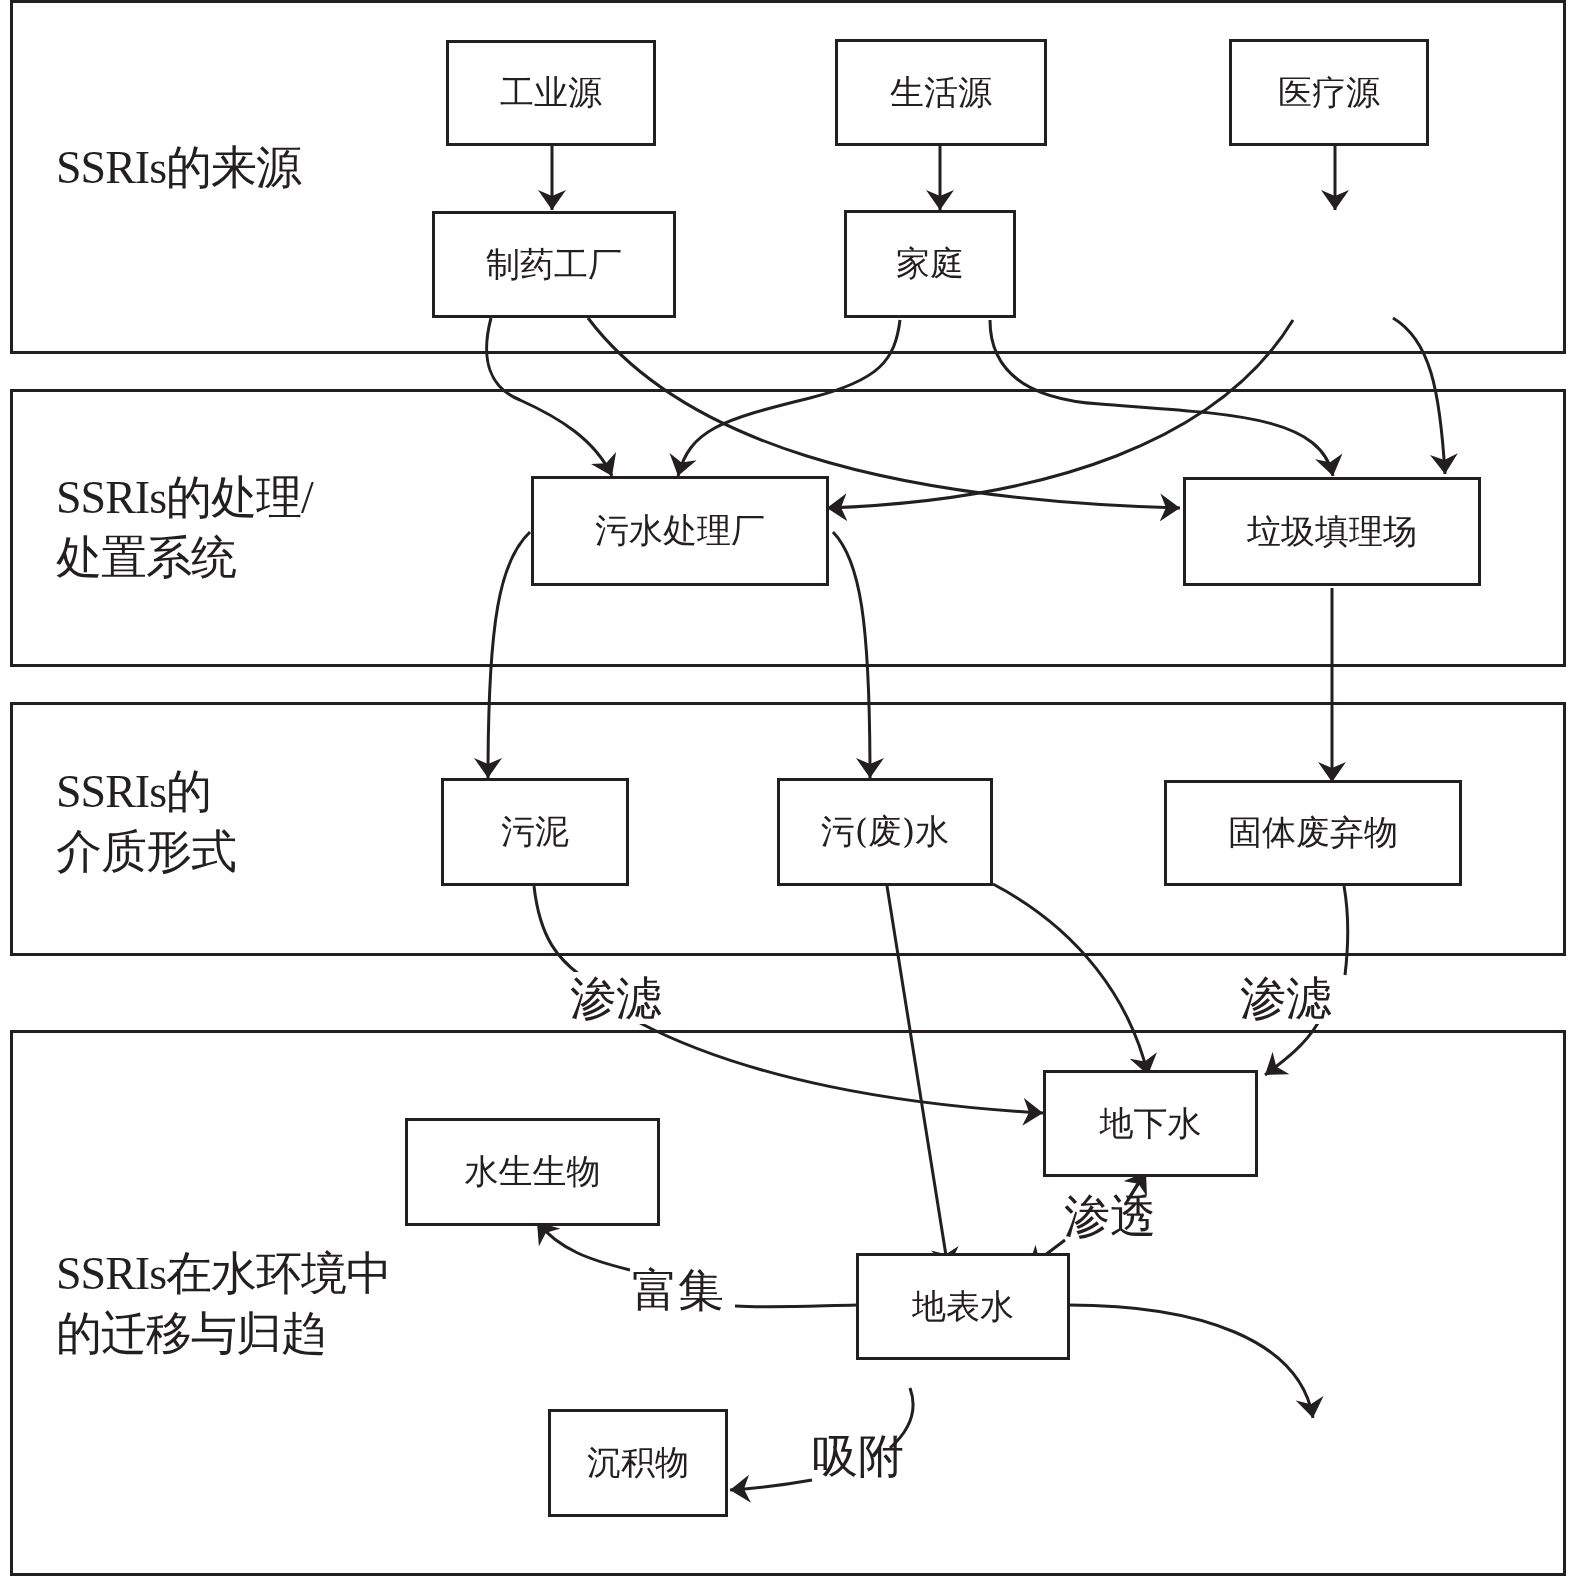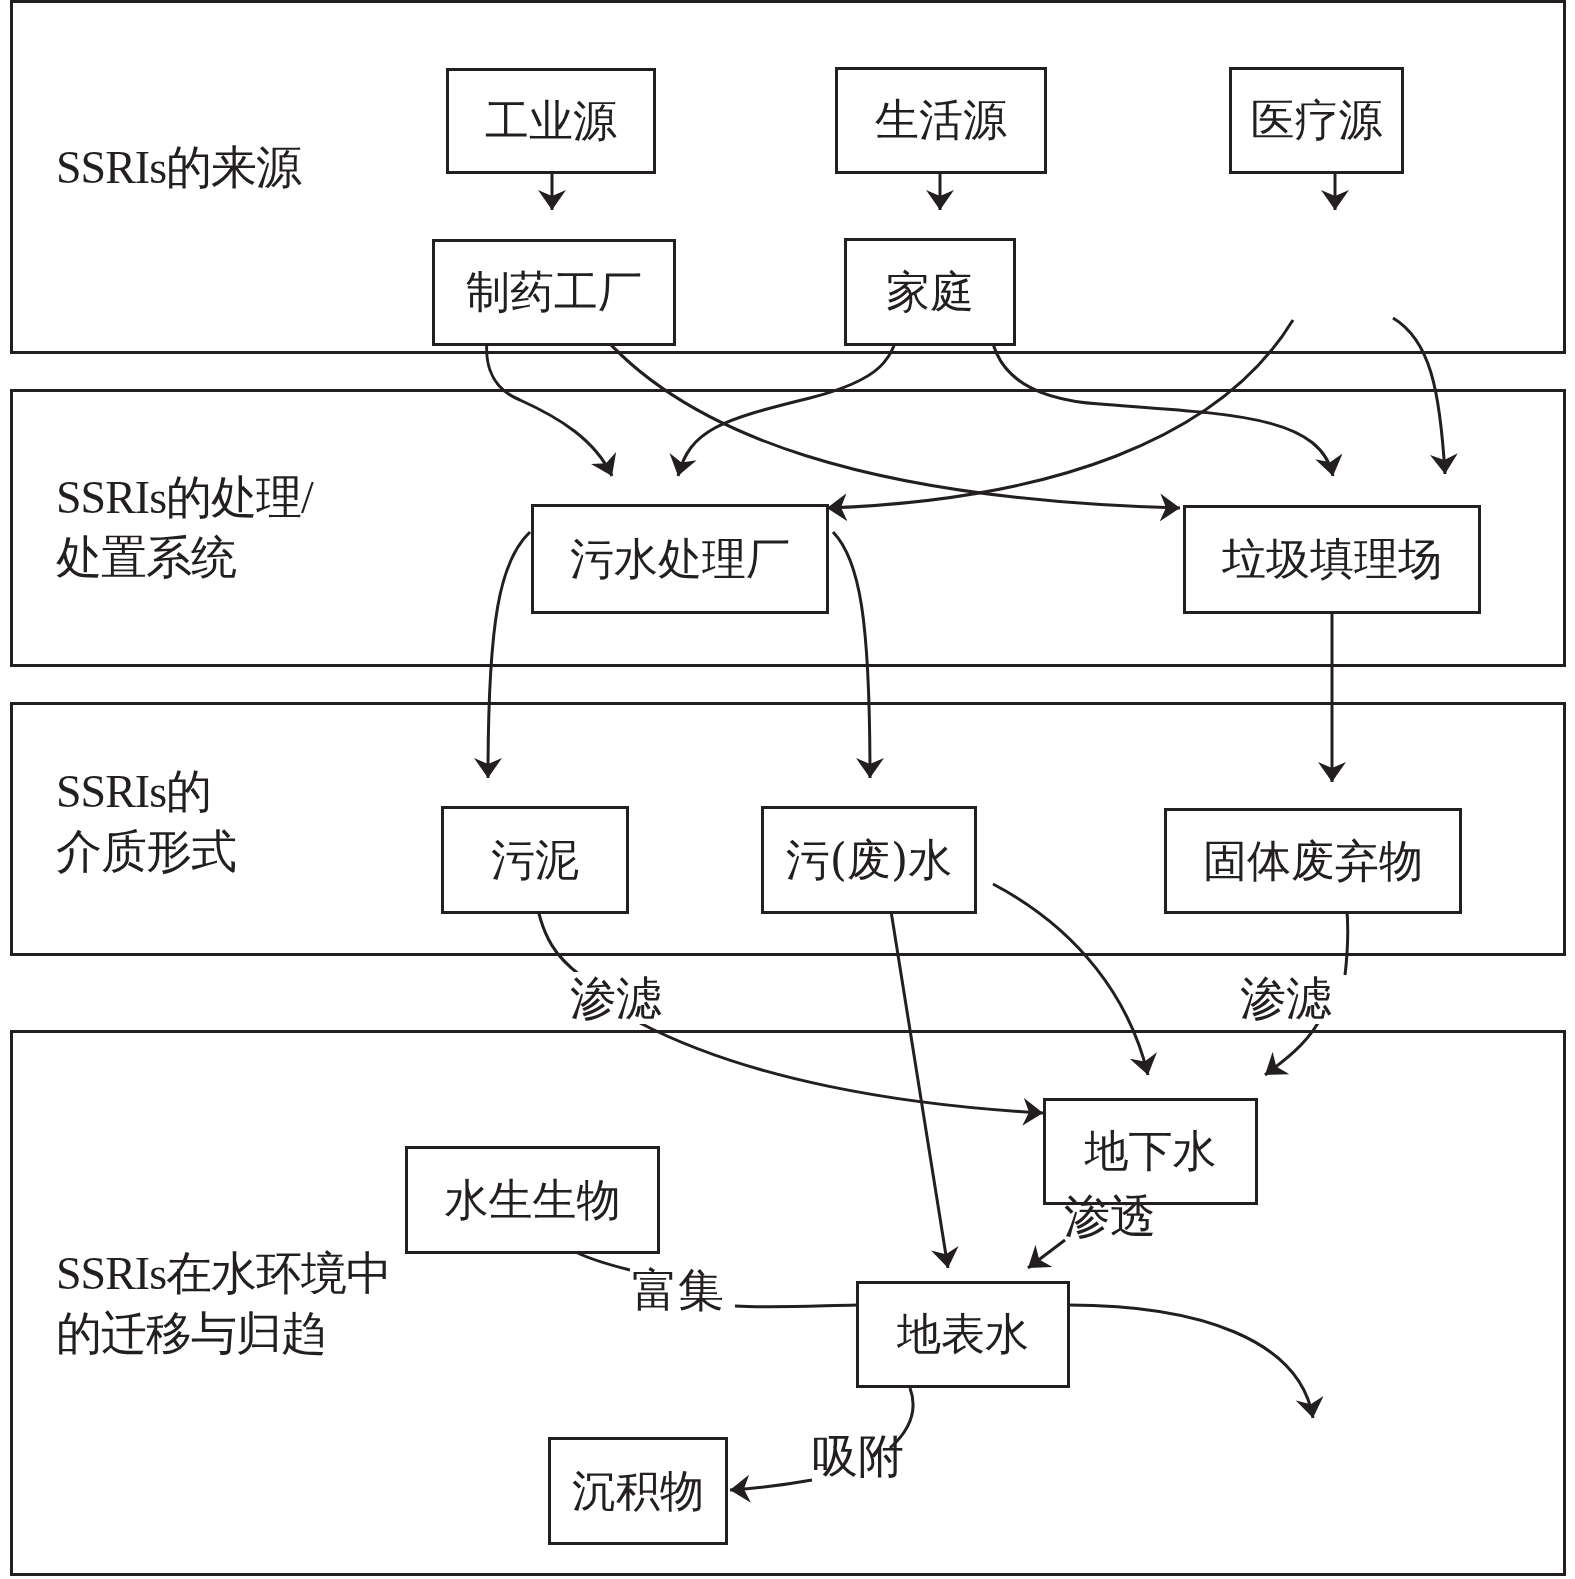--- a/index.html
+++ b/index.html
@@ -3,22 +3,22 @@
 <meta charset="utf-8">
 <style>
   html, body { margin: 0; padding: 0; background: #ffffff; }
   body { width: 1575px; height: 1579px; position: relative; overflow: hidden;
          font-family: "DejaVu Serif", "Liberation Serif", serif; color: #231f20; }
   #diagram { position: absolute; left: 0; top: 0; width: 1575px; height: 1579px; }
   .layer { position: absolute; border: 3px solid #231f20; box-sizing: border-box; background: transparent; }
   .layer-label { position: absolute; font-size: 46px; line-height: 60px; white-space: pre-line;
                  font-family: "Liberation Serif", "DejaVu Serif", serif; letter-spacing: -1px; }
   .node { position: absolute; border: 3px solid #231f20; box-sizing: border-box; background: #ffffff;
-          display: flex; align-items: center; justify-content: center; font-size: 44px; z-index: 3;
-          font-family: "DejaVu Serif", "Liberation Serif", serif; white-space: nowrap; margin-top: 28px; }
+          display: flex; align-items: center; justify-content: center; font-size: 34px; z-index: 3;
+          font-family: "DejaVu Serif", "Liberation Serif", serif; white-space: nowrap; }
   .edge-label { position: absolute; font-size: 46px; background: #ffffff; z-index: 4; line-height: 52px;
                 font-family: "DejaVu Serif", "Liberation Serif", serif; padding: 0 2px; }
   svg.edges { position: absolute; left: 0; top: 0; z-index: 2; pointer-events: none; }
 </style>
 </head>
 <body>
 
 <div id="diagram">
 
   <div class="layer" style="left:10px; top:0px; width:1556px; height:354px;"></div>
@@ -78,29 +78,29 @@
       <path d="M857,1305 C810,1306 770,1308 735,1306 M630,1270 C590,1260 560,1250 537,1222" marker-end="url(#arrow)"></path>
 
       <path d="M910,1388 C918,1410 910,1430 890,1448 M812,1480 C790,1484 760,1488 730,1490" marker-end="url(#arrow)"></path>
 
       <path d="M1068,1305 C1200,1305 1300,1340 1313,1418" marker-end="url(#arrow)"></path>
     </g>
   </svg>
 
   <div class="node" style="left:446px; top:40px; width:210px; height:106px;">工业源</div>
   <div class="node" style="left:835px; top:39px; width:212px; height:107px;">生活源</div>
-  <div class="node" style="left:1229px; top:39px; width:175px; height:107px;">医疗源</div>
+  <div class="node" style="left:1229px; top:39px; width:200px; height:107px;">医疗源</div>
   <div class="node" style="left:432px; top:211px; width:244px; height:107px;">制药工厂</div>
   <div class="node" style="left:844px; top:210px; width:172px; height:108px;">家庭</div>
 
   <div class="node" style="left:531px; top:476px; width:298px; height:110px;">污水处理厂</div>
   <div class="node" style="left:1183px; top:477px; width:298px; height:109px;">垃圾填理场</div>
 
   <div class="node" style="left:441px; top:778px; width:188px; height:108px;">污泥</div>
-  <div class="node" style="left:761px; top:778px; width:216px; height:108px;">污(废)水</div>
+  <div class="node" style="left:777px; top:778px; width:216px; height:108px;">污(废)水</div>
   <div class="node" style="left:1164px; top:780px; width:298px; height:106px;">固体废弃物</div>
 
   <div class="node" style="left:1043px; top:1070px; width:215px; height:107px;">地下水</div>
   <div class="node" style="left:405px; top:1118px; width:255px; height:108px;">水生生物</div>
   <div class="node" style="left:856px; top:1253px; width:214px; height:107px;">地表水</div>
   <div class="node" style="left:548px; top:1409px; width:180px; height:108px;">沉积物</div>
 
   <div class="edge-label" style="left:568px; top:972px;">渗滤</div>
   <div class="edge-label" style="left:1238px; top:972px;">渗滤</div>
   <div class="edge-label" style="left:1062px; top:1190px; background:transparent;text-align:right;">渗透</div>

